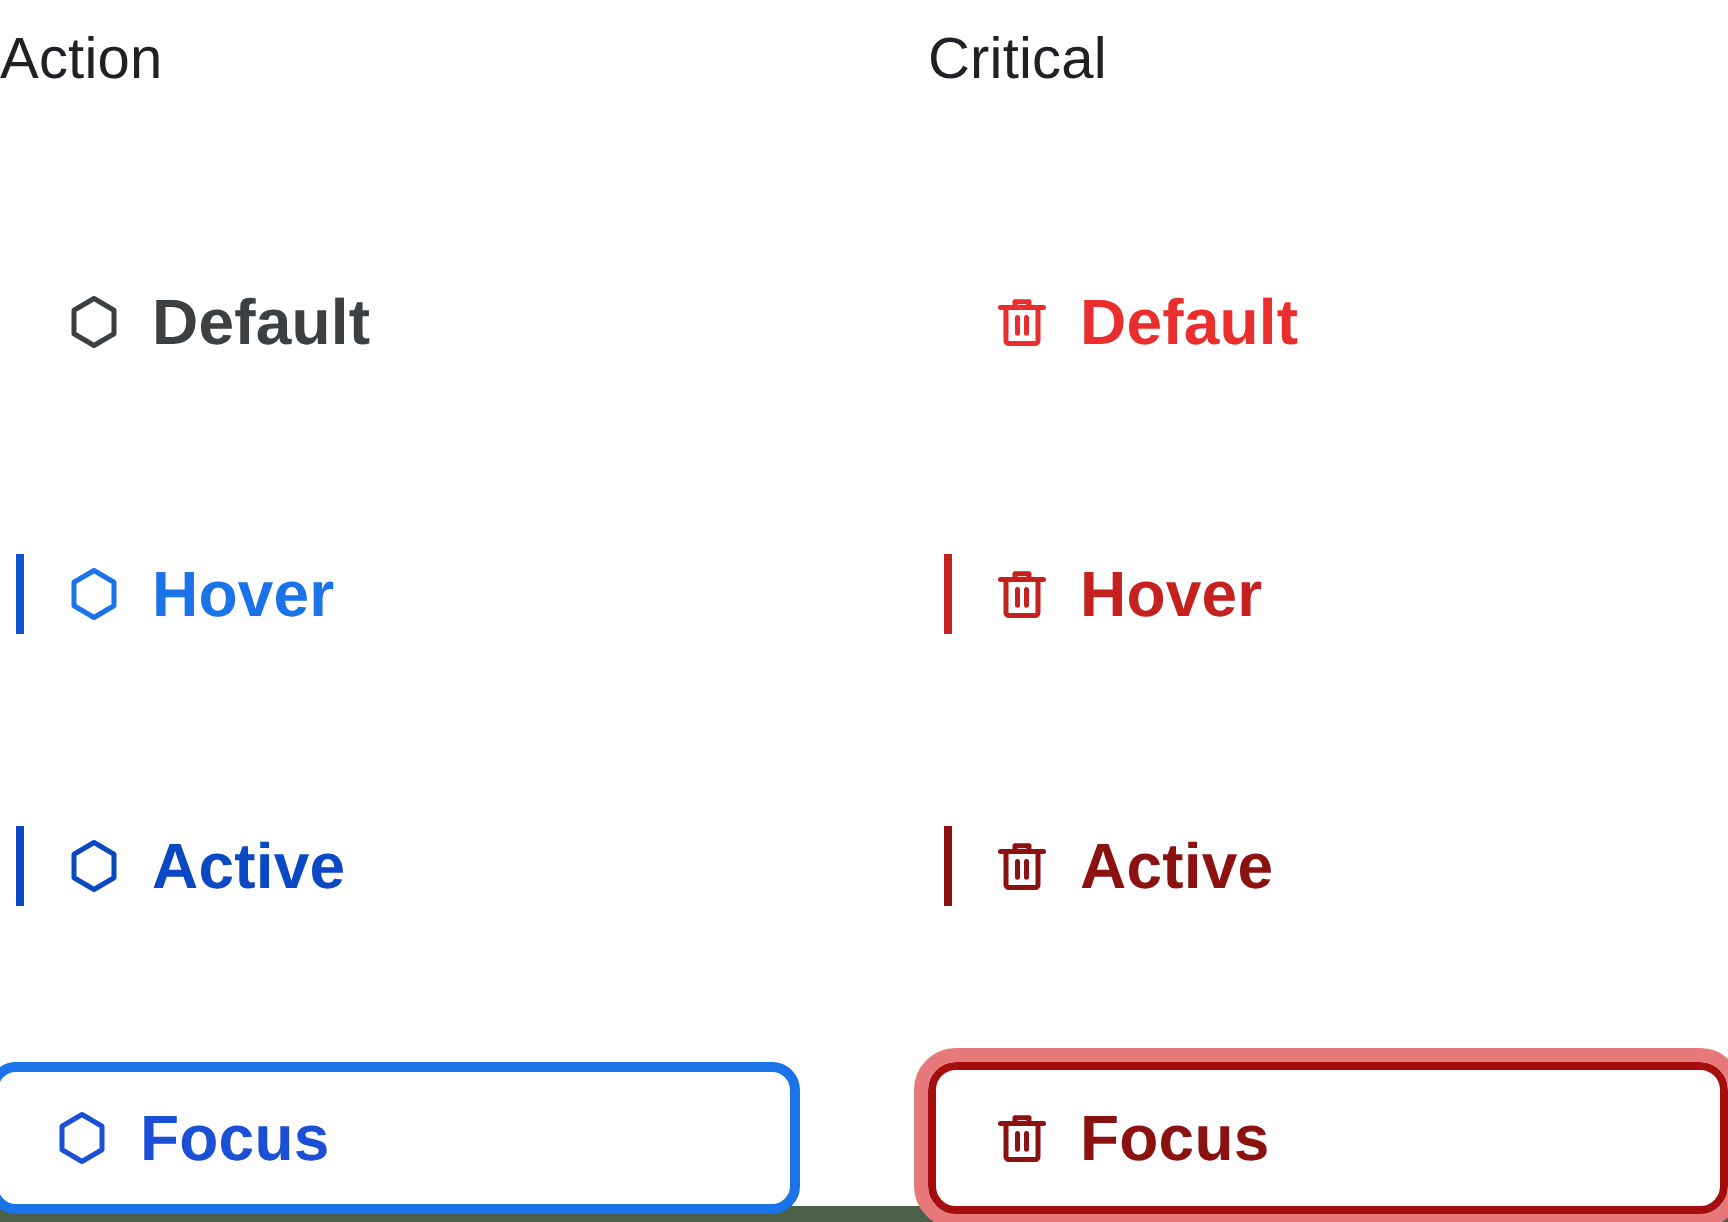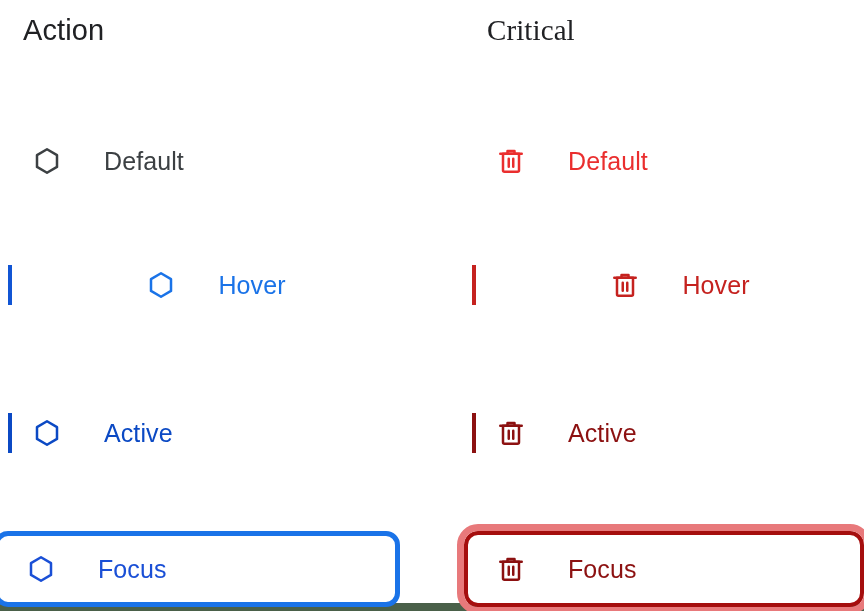--- a/index.html
+++ b/index.html
@@ -43,38 +43,37 @@
   .column.col-critical { left: 432px; }
 
   .col-header {
     position: absolute;
     top: 14px;
     font-size: 29px;
     font-weight: 400;
     color: #202124;
     letter-spacing: 0.1px;
     white-space: nowrap;
-    padding-left: 23px;
   }
   .col-action .col-header   { left: 0px; }
-  .col-critical .col-header { left: 32px; font-family: Liberation Serif, serif; }
+  .col-critical .col-header { left: 32px; }
 
   
   .state-row {
     position: absolute;
     display: flex;
     align-items: center;
     height: 68px;
     box-sizing: border-box;
   }
   .col-action .state-row   { left: 0px; width: 400px; }
   .col-critical .state-row { left: 32px; width: 400px; }
 
   .row-default { top: 127px; }
-  .row-hover   { top: 251px; justify-content: center; }
+  .row-hover   { top: 263px; }
   .row-active  { top: 399px; text-align: center; }
   .row-focus   { top: 535px; }
 
   
   .accent-bar {
     position: absolute;
     left: 8px;
     top: 14px;
     width: 4px;
     height: 40px;
@@ -90,26 +89,25 @@
 
   .state-icon {
     width: 30px;
     height: 30px;
     flex: 0 0 30px;
     display: block;
   }
   .state-icon svg { display: block; width: 30px; height: 30px; }
 
   .state-label {
-    font-size: 25px;
-    font-weight: 400;
+    font-size: 32px;
+    font-weight: 700;
     white-space: nowrap;
     letter-spacing: 0.1px;
     line-height: 1;
-    margin-left: 28px;
   }
 
   
   .row-focus {
     border-radius: 14px;
     background: #ffffff;
   }
   .col-action .row-focus {
     left: -6px;
     width: 406px;

